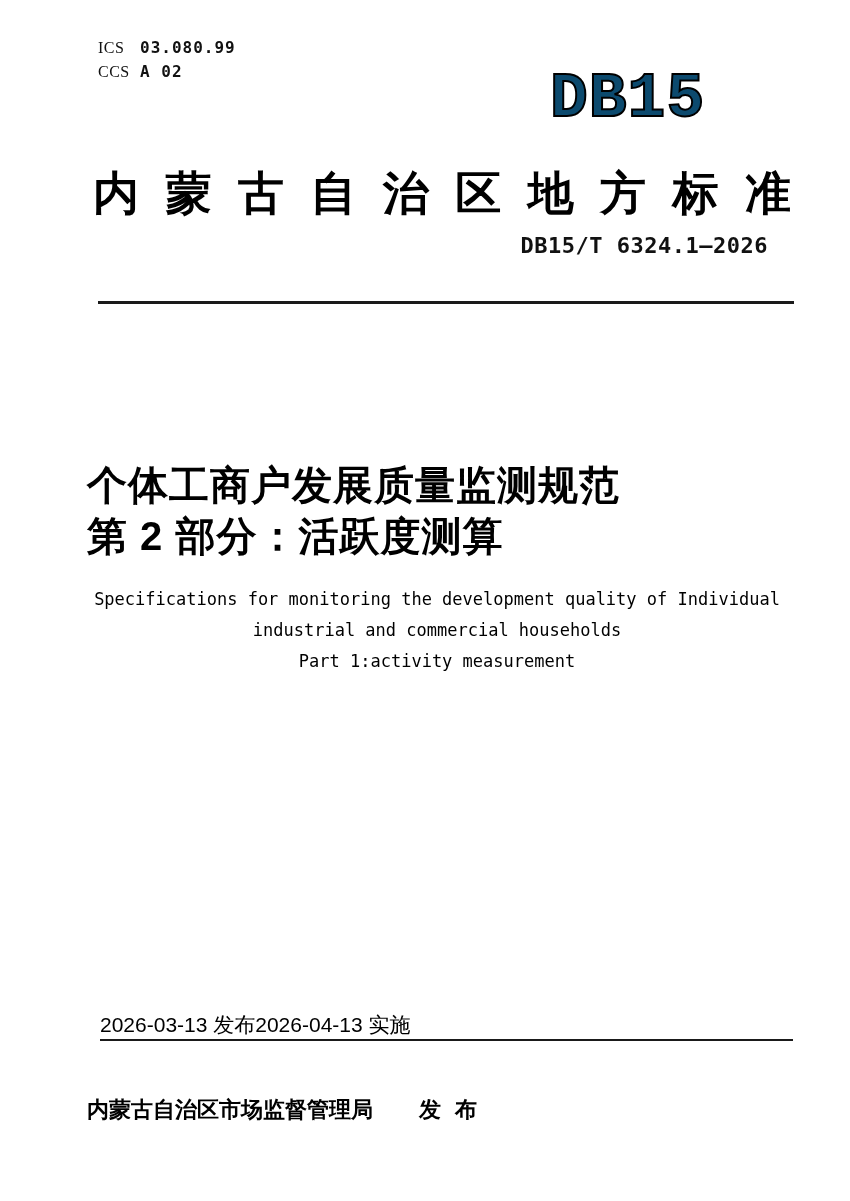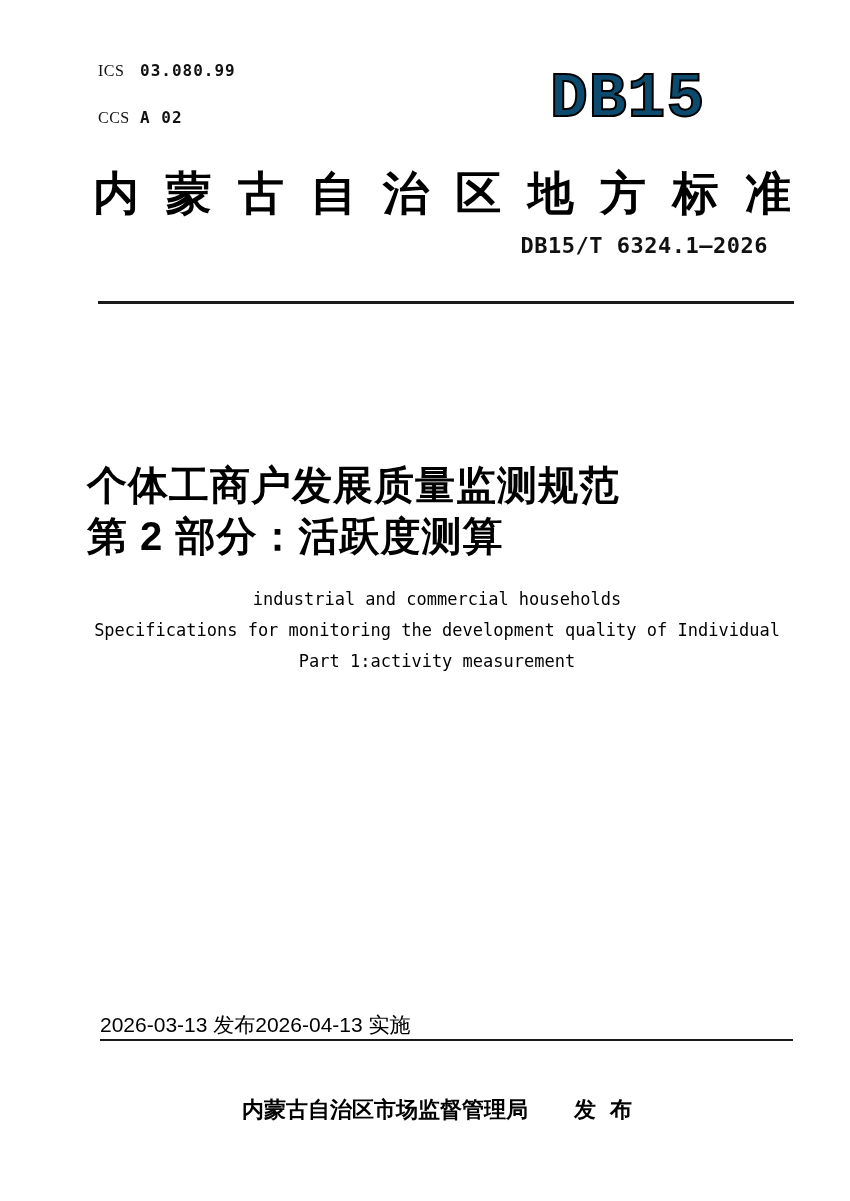--- a/index.html
+++ b/index.html
@@ -20,21 +20,20 @@
     left: 98px;
     top: 36px;
     font-size: 16px;
     line-height: 24px;
   }
   .ics-row { display: flex; align-items: baseline; }
   .ics-label {
     font-family: "Liberation Serif", serif;
     width: 42px;
     letter-spacing: 0.5px;
-    margin-top: 23px;
   }
   .ics-value {
     font-family: "DejaVu Sans Mono", monospace;
     font-weight: 600;
     letter-spacing: 1px;
   }
 
   
   .logo {
     position: absolute;
@@ -119,21 +118,20 @@
     color: #000;
   }
 
   
   .publisher-row {
     position: absolute;
     left: 87px;
     top: 1095px;
     width: 700px;
     display: flex;
-    justify-content: center;
     column-gap: 46px;
     font-size: 22px;
     font-weight: 700;
     color: #000;
   }
   .publish-action { word-spacing: 8px; }
 </style>
 </head>
 <body>
 
@@ -168,22 +166,22 @@
   <div class="doc-number">DB15/T 6324.1—2026</div>
 
   <div class="rule rule-top"></div>
 
   <div class="title-block">
     <div>个体工商户发展质量监测规范</div>
     <div>第 2 部分：活跃度测算</div>
   </div>
 
   <div class="subtitle-block">
+    <div>Specifications for monitoring the development quality of Individual</div>
     <div>industrial and commercial households</div>
-    <div>Specifications for monitoring the development quality of Individual</div>
     <div>Part 1:activity measurement</div>
   </div>
 
   <div class="dates-row">
     <span>2026-03-13 发布</span>
     <span>2026-04-13 实施</span>
   </div>
 
   <div class="rule rule-bottom"></div>
 

